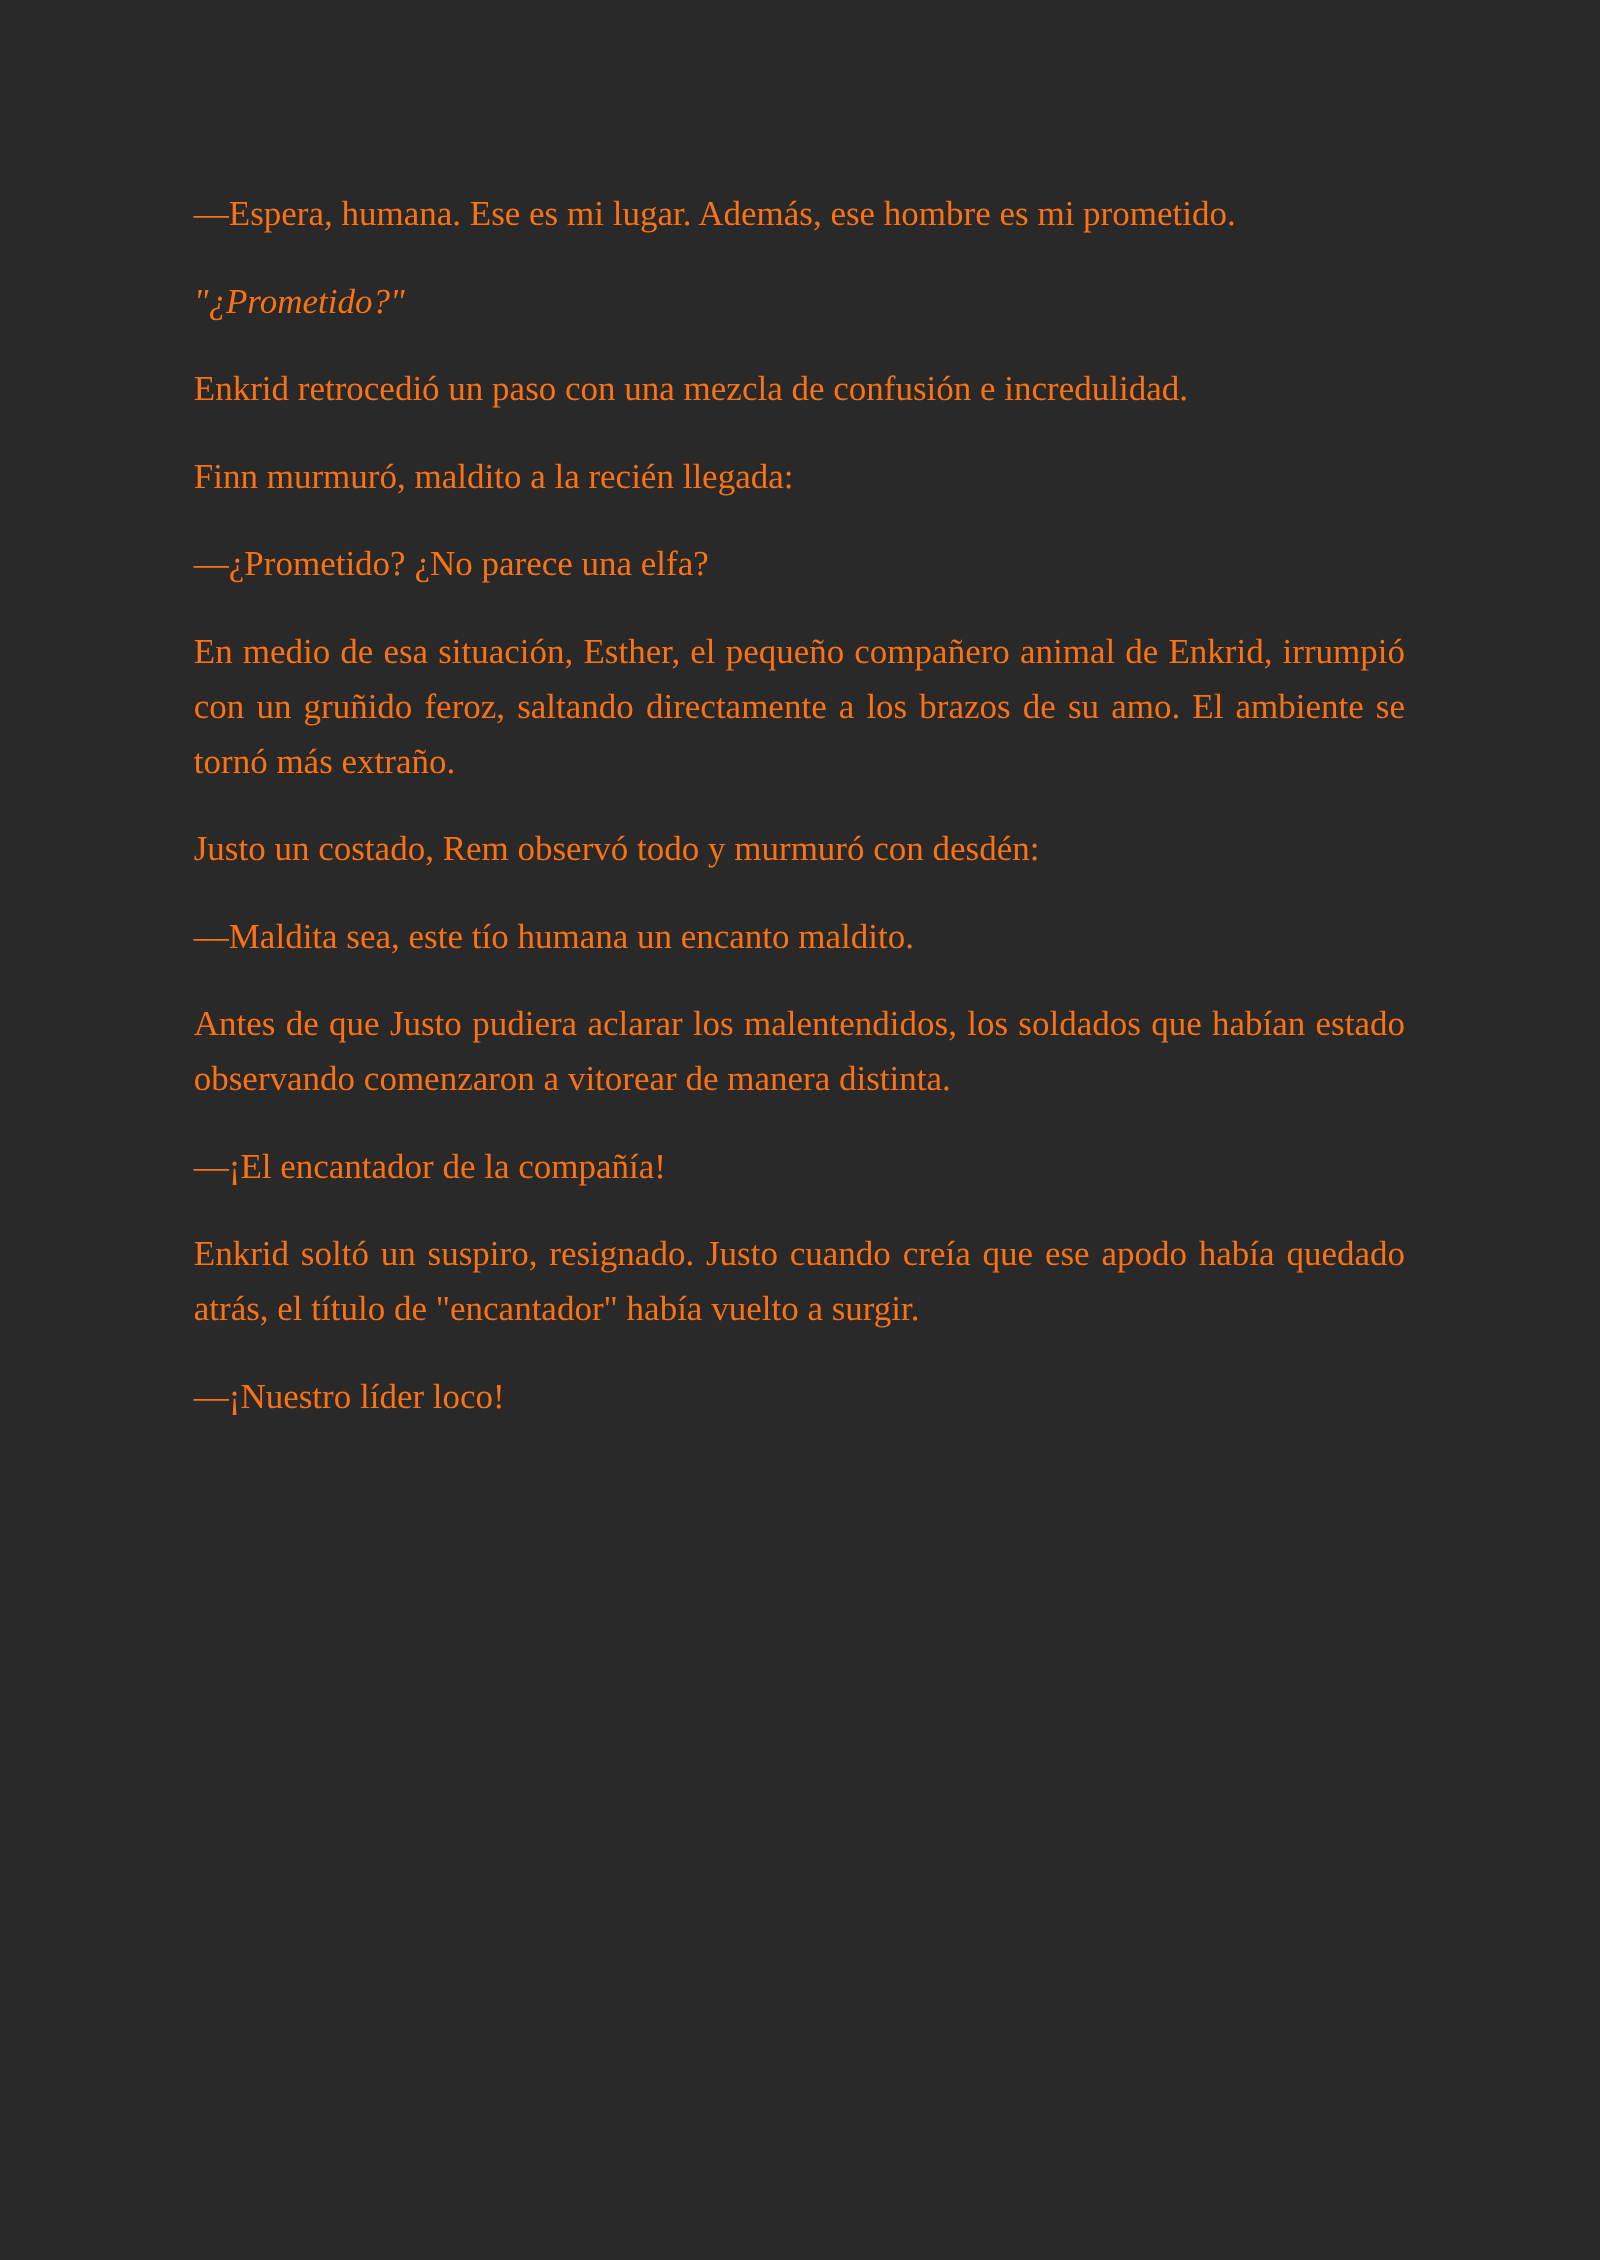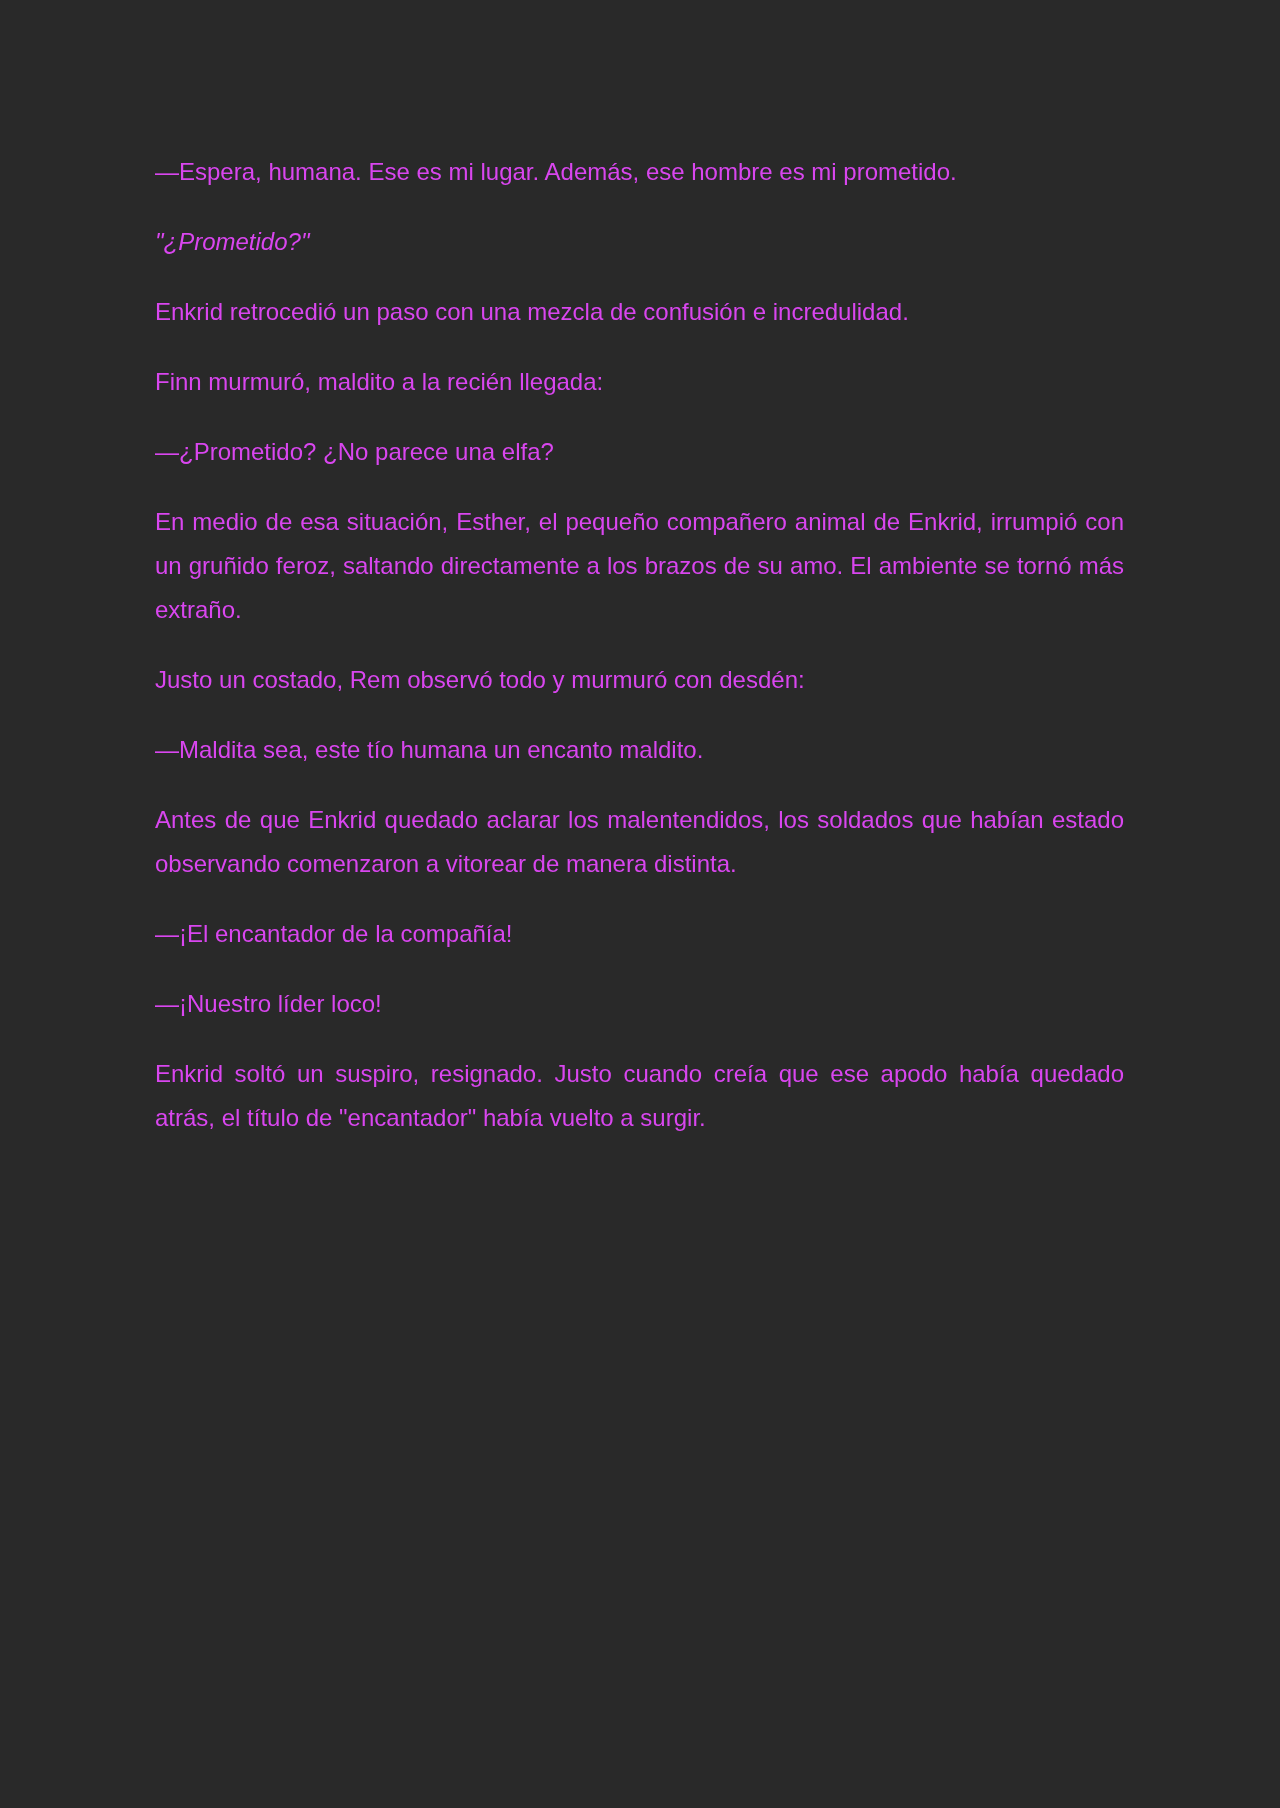--- a/index.html
+++ b/index.html
@@ -10,23 +10,23 @@
     body {
       width: 1280px;
       height: 1808px;
       overflow: hidden;
     }
     .page {
       position: absolute;
       left: 155px;
       top: 150px;
       width: 969px;
-      color: #d946ef;
-      font-family: Liberation Sans, sans-serif;
-      font-size: 24px;
+      color: #f97316;
+      font-family: Liberation Serif, serif;
+      font-size: 28px;
       line-height: 44px;
     }
     .para {
       margin: 0 0 26px 0;
       text-align: justify;
       white-space: pre-wrap;
     }
     .para.italic {
       font-style: italic;
     }
@@ -36,17 +36,17 @@
 
 <div class="page">
   <p class="para">—Espera, humana. Ese es mi lugar. Además, ese hombre es mi prometido.</p>
   <p class="para italic">"¿Prometido?"</p>
   <p class="para">Enkrid retrocedió un paso con una mezcla de confusión e incredulidad.</p>
   <p class="para">Finn murmuró, maldito a la recién llegada:</p>
   <p class="para">—¿Prometido? ¿No parece una elfa?</p>
   <p class="para">En medio de esa situación, Esther, el pequeño compañero animal de Enkrid, irrumpió con un gruñido feroz, saltando directamente a los brazos de su amo. El ambiente se tornó más extraño.</p>
   <p class="para">Justo un costado, Rem observó todo y murmuró con desdén:</p>
   <p class="para">—Maldita sea, este tío humana un encanto maldito.</p>
-  <p class="para">Antes de que Enkrid quedado aclarar los malentendidos, los soldados que habían estado observando comenzaron a vitorear de manera distinta.</p>
+  <p class="para">Antes de que Justo pudiera aclarar los malentendidos, los soldados que habían estado observando comenzaron a vitorear de manera distinta.</p>
   <p class="para">—¡El encantador de la compañía!</p>
+  <p class="para">Enkrid soltó un suspiro, resignado. Justo cuando creía que ese apodo había quedado atrás, el título de "encantador" había vuelto a surgir.</p>
   <p class="para">—¡Nuestro líder loco!</p>
-  <p class="para">Enkrid soltó un suspiro, resignado. Justo cuando creía que ese apodo había quedado atrás, el título de "encantador" había vuelto a surgir.</p>
 </div>
 
 </body></html>

